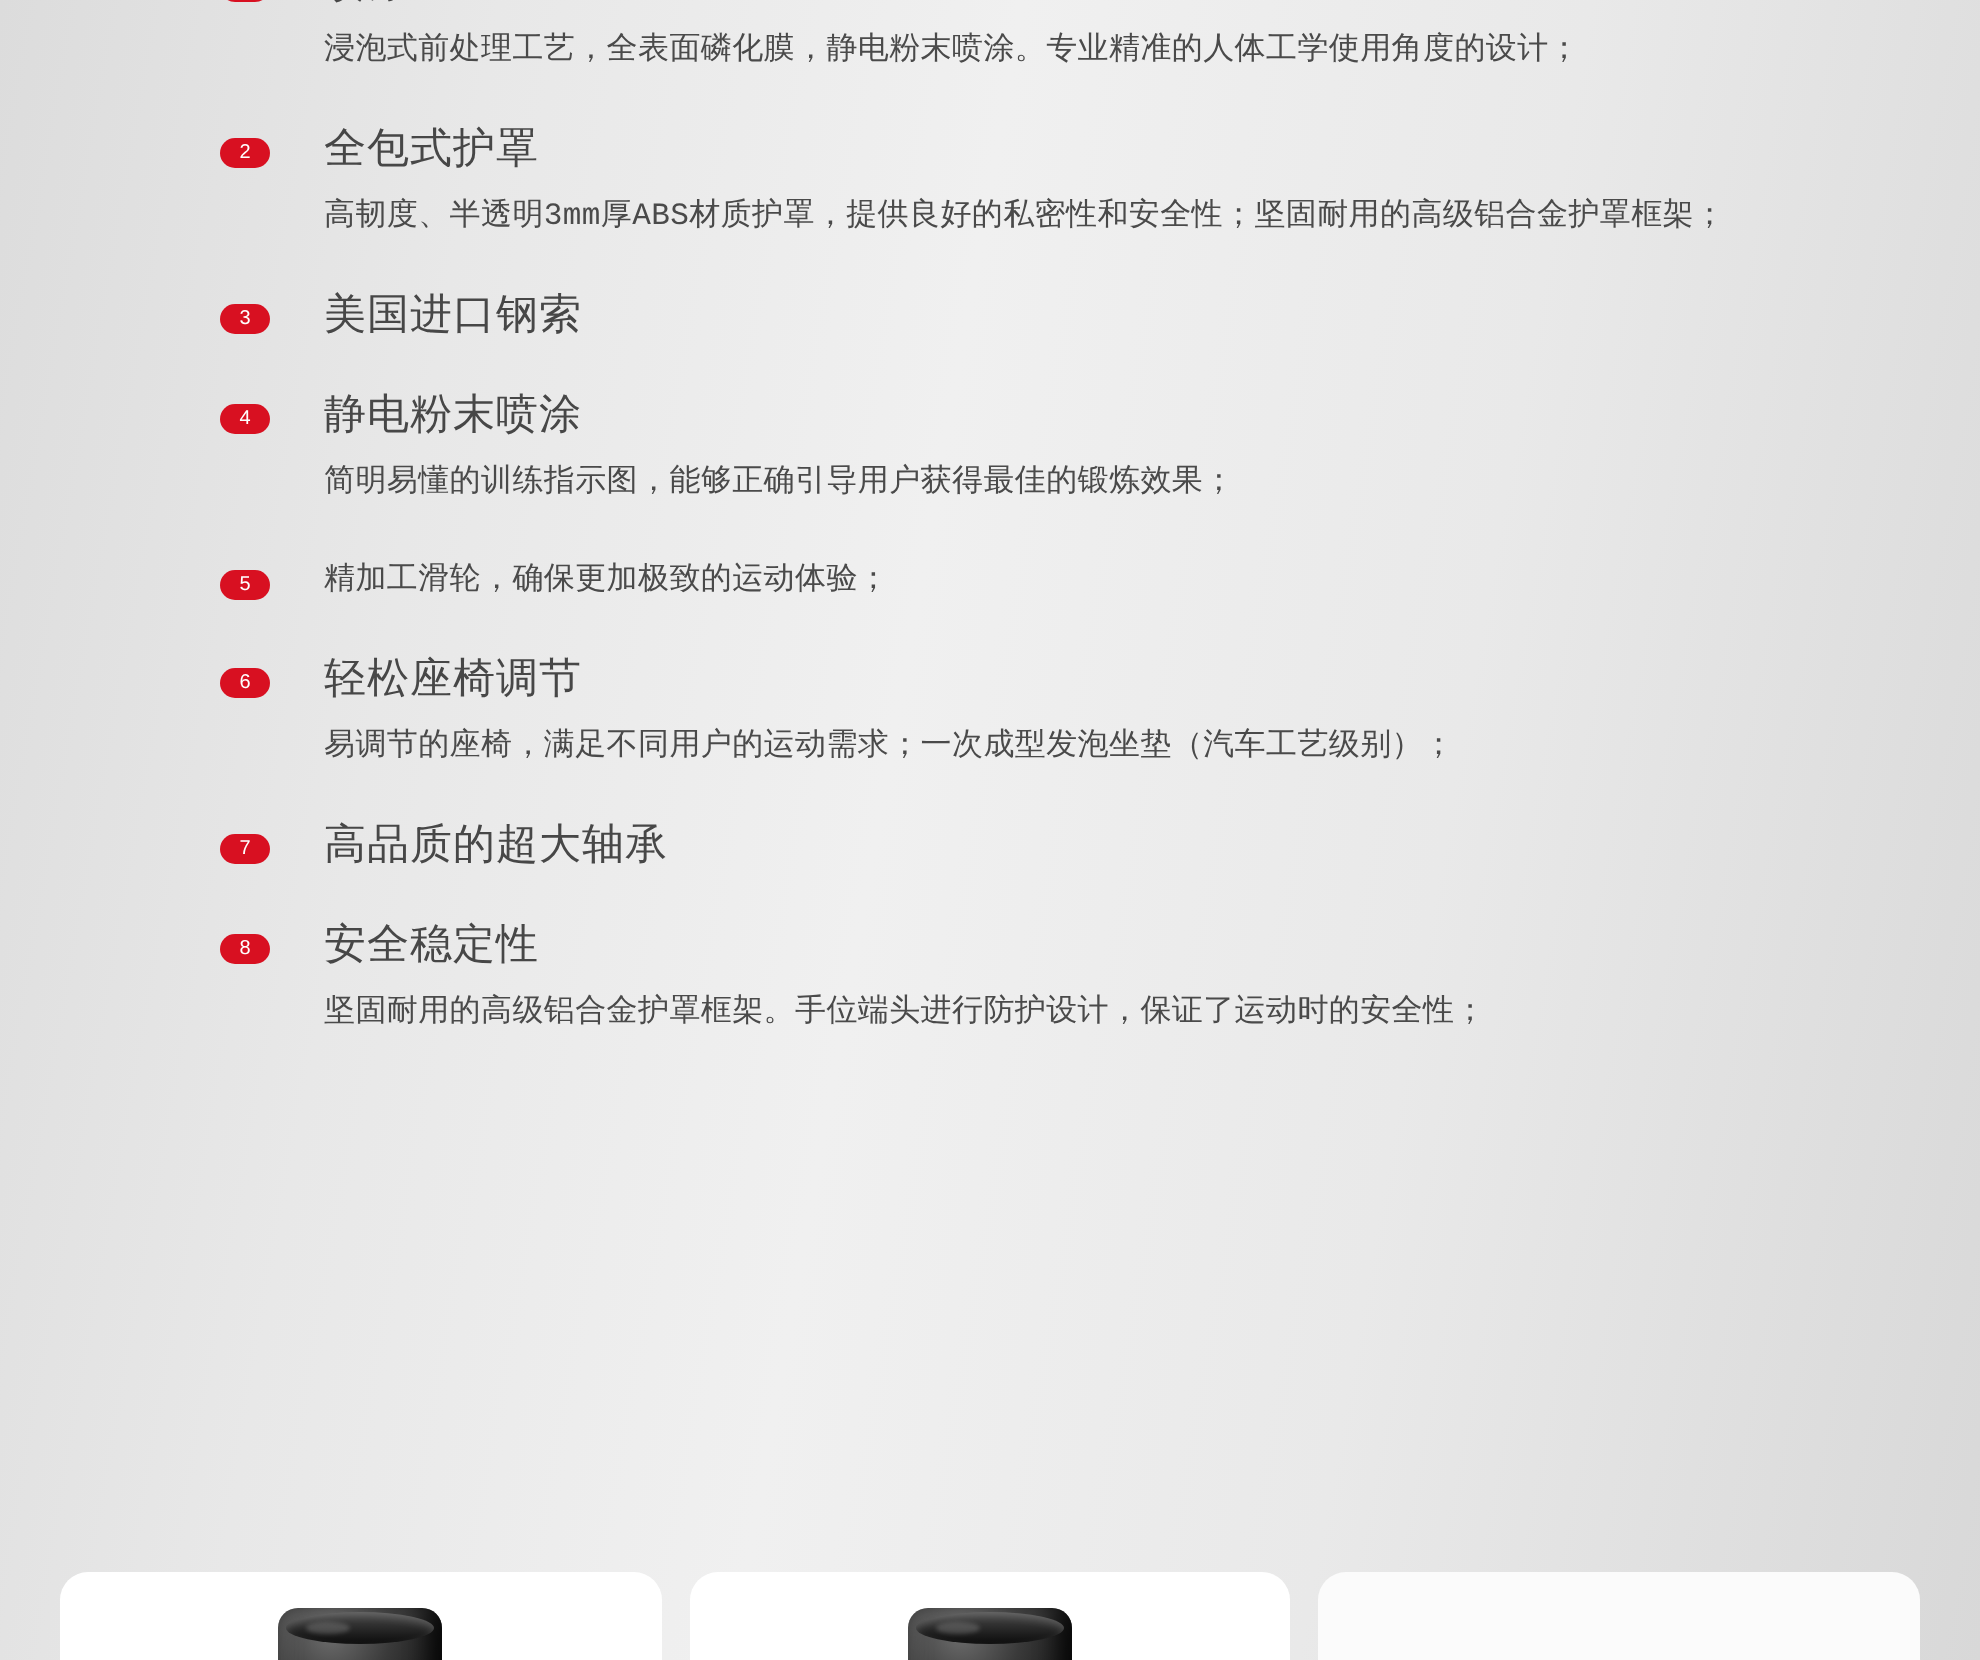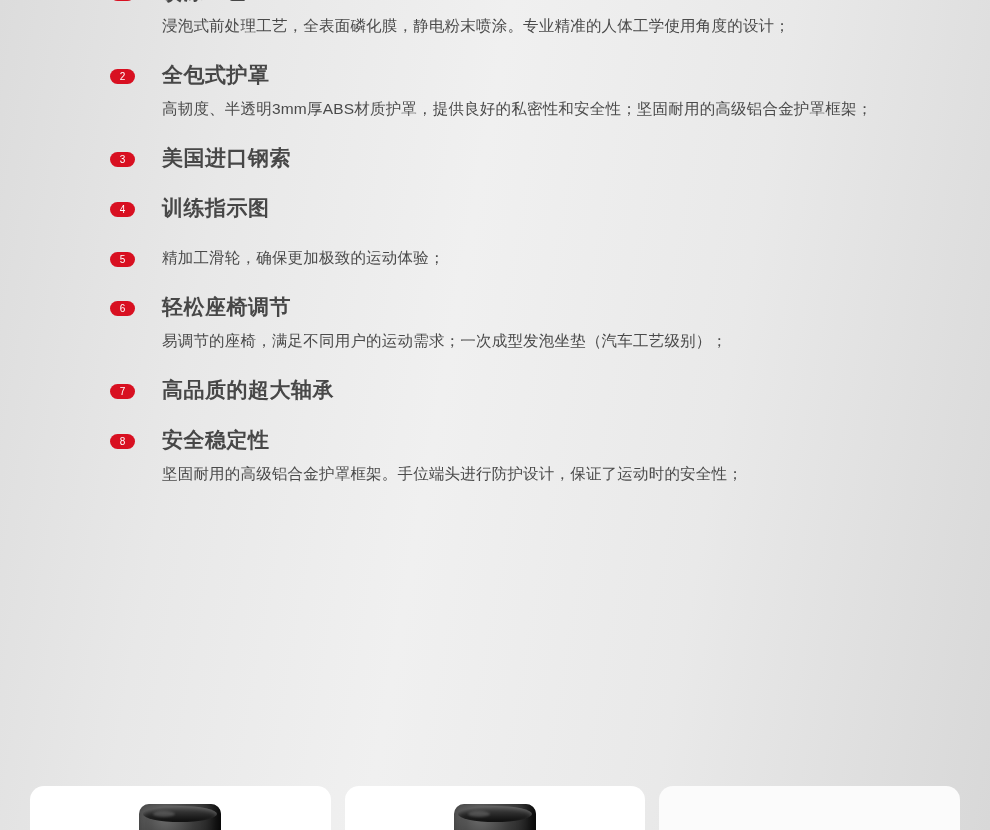--- a/index.html
+++ b/index.html
@@ -42,30 +42,31 @@
     color: #ffffff;
     font-size: 10px;
     line-height: 15px;
     text-align: center;
     letter-spacing: 0;
   }
   .feat-title {
     font-size: 21px;
     line-height: 28px;
     color: #474747;
-    font-weight: bold;
+    font-weight: normal;
     margin: 0 0 6px 0;
     letter-spacing: 0.5px;
   }
   .feat-desc {
     font-size: 15.5px;
     line-height: 27px;
     color: #4a4a4a;
     margin: 0;
     letter-spacing: 0.2px;
+    font-family: Liberation Mono, monospace;
   }
   
   .photo-strip {
     position: absolute;
     left: 30px;
     top: 786px;
     width: 930px;
     height: 60px;
     display: flex;
     gap: 14px;
@@ -133,21 +134,22 @@
       <p class="feat-desc">高韧度、半透明3mm厚ABS材质护罩，提供良好的私密性和安全性；坚固耐用的高级铝合金护罩框架；</p>
     </div>
 
     <div class="feature">
       <span class="badge">3</span>
       <h3 class="feat-title">美国进口钢索</h3>
     </div>
 
     <div class="feature">
       <span class="badge">4</span>
-      <h3 class="feat-title">训练指示图</h3>
+      <h3 class="feat-title">静电粉末喷涂</h3>
+      <p class="feat-desc">简明易懂的训练指示图，能够正确引导用户获得最佳的锻炼效果；</p>
     </div>
 
     <div class="feature">
       <span class="badge">5</span>
       <p class="feat-desc">精加工滑轮，确保更加极致的运动体验；</p>
     </div>
 
     <div class="feature">
       <span class="badge">6</span>
       <h3 class="feat-title">轻松座椅调节</h3>

